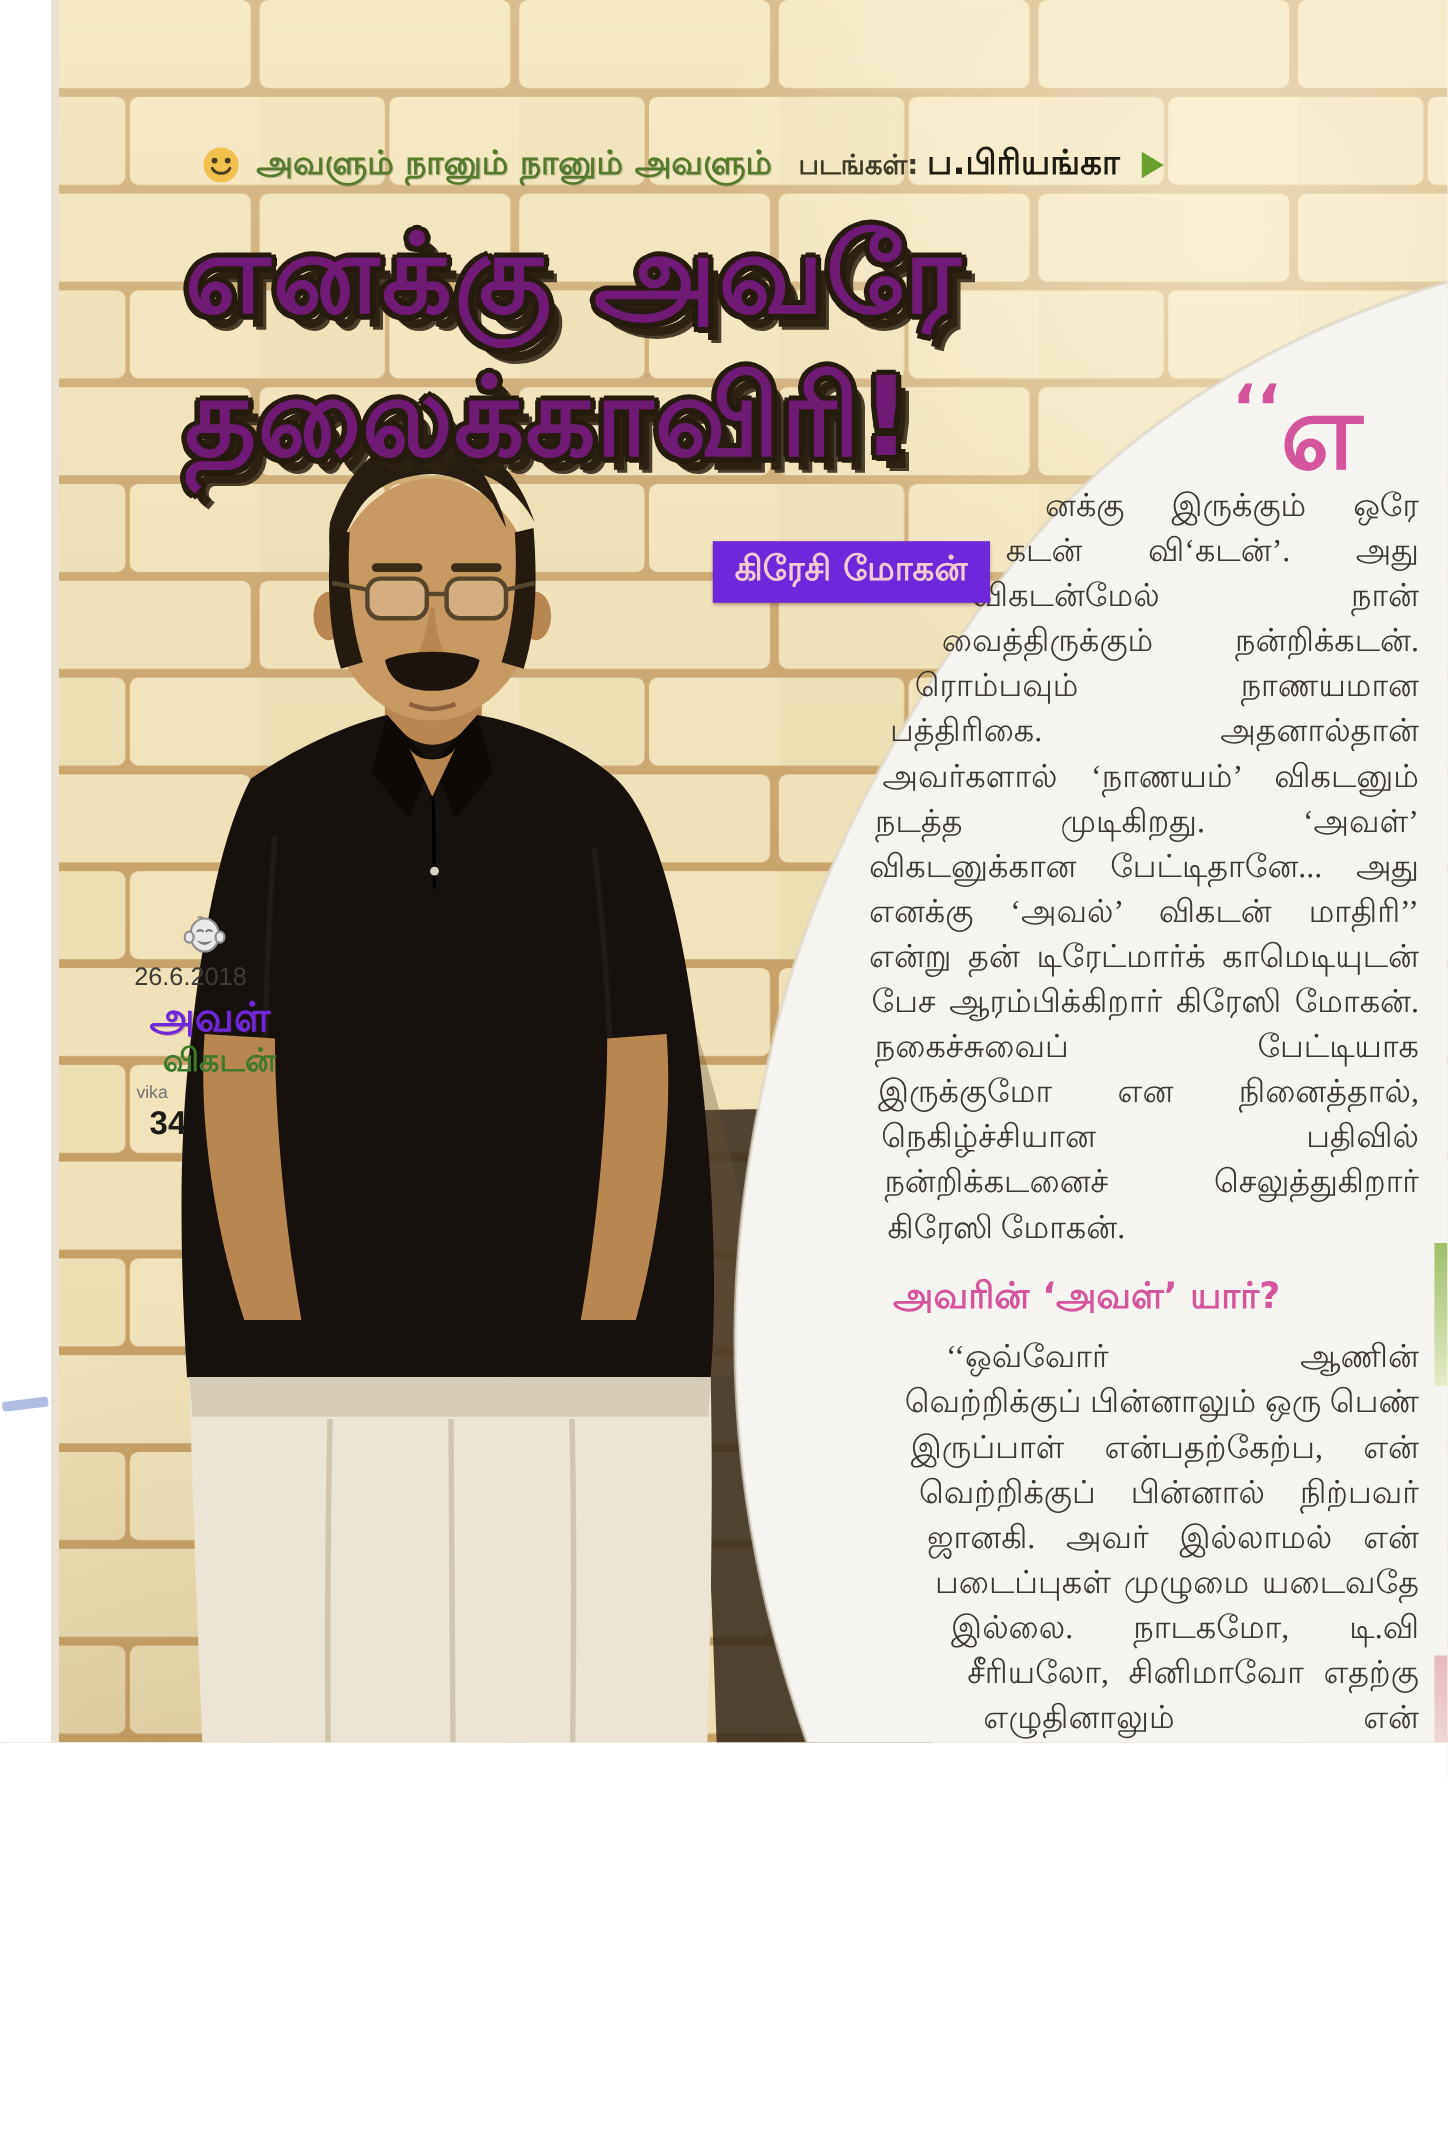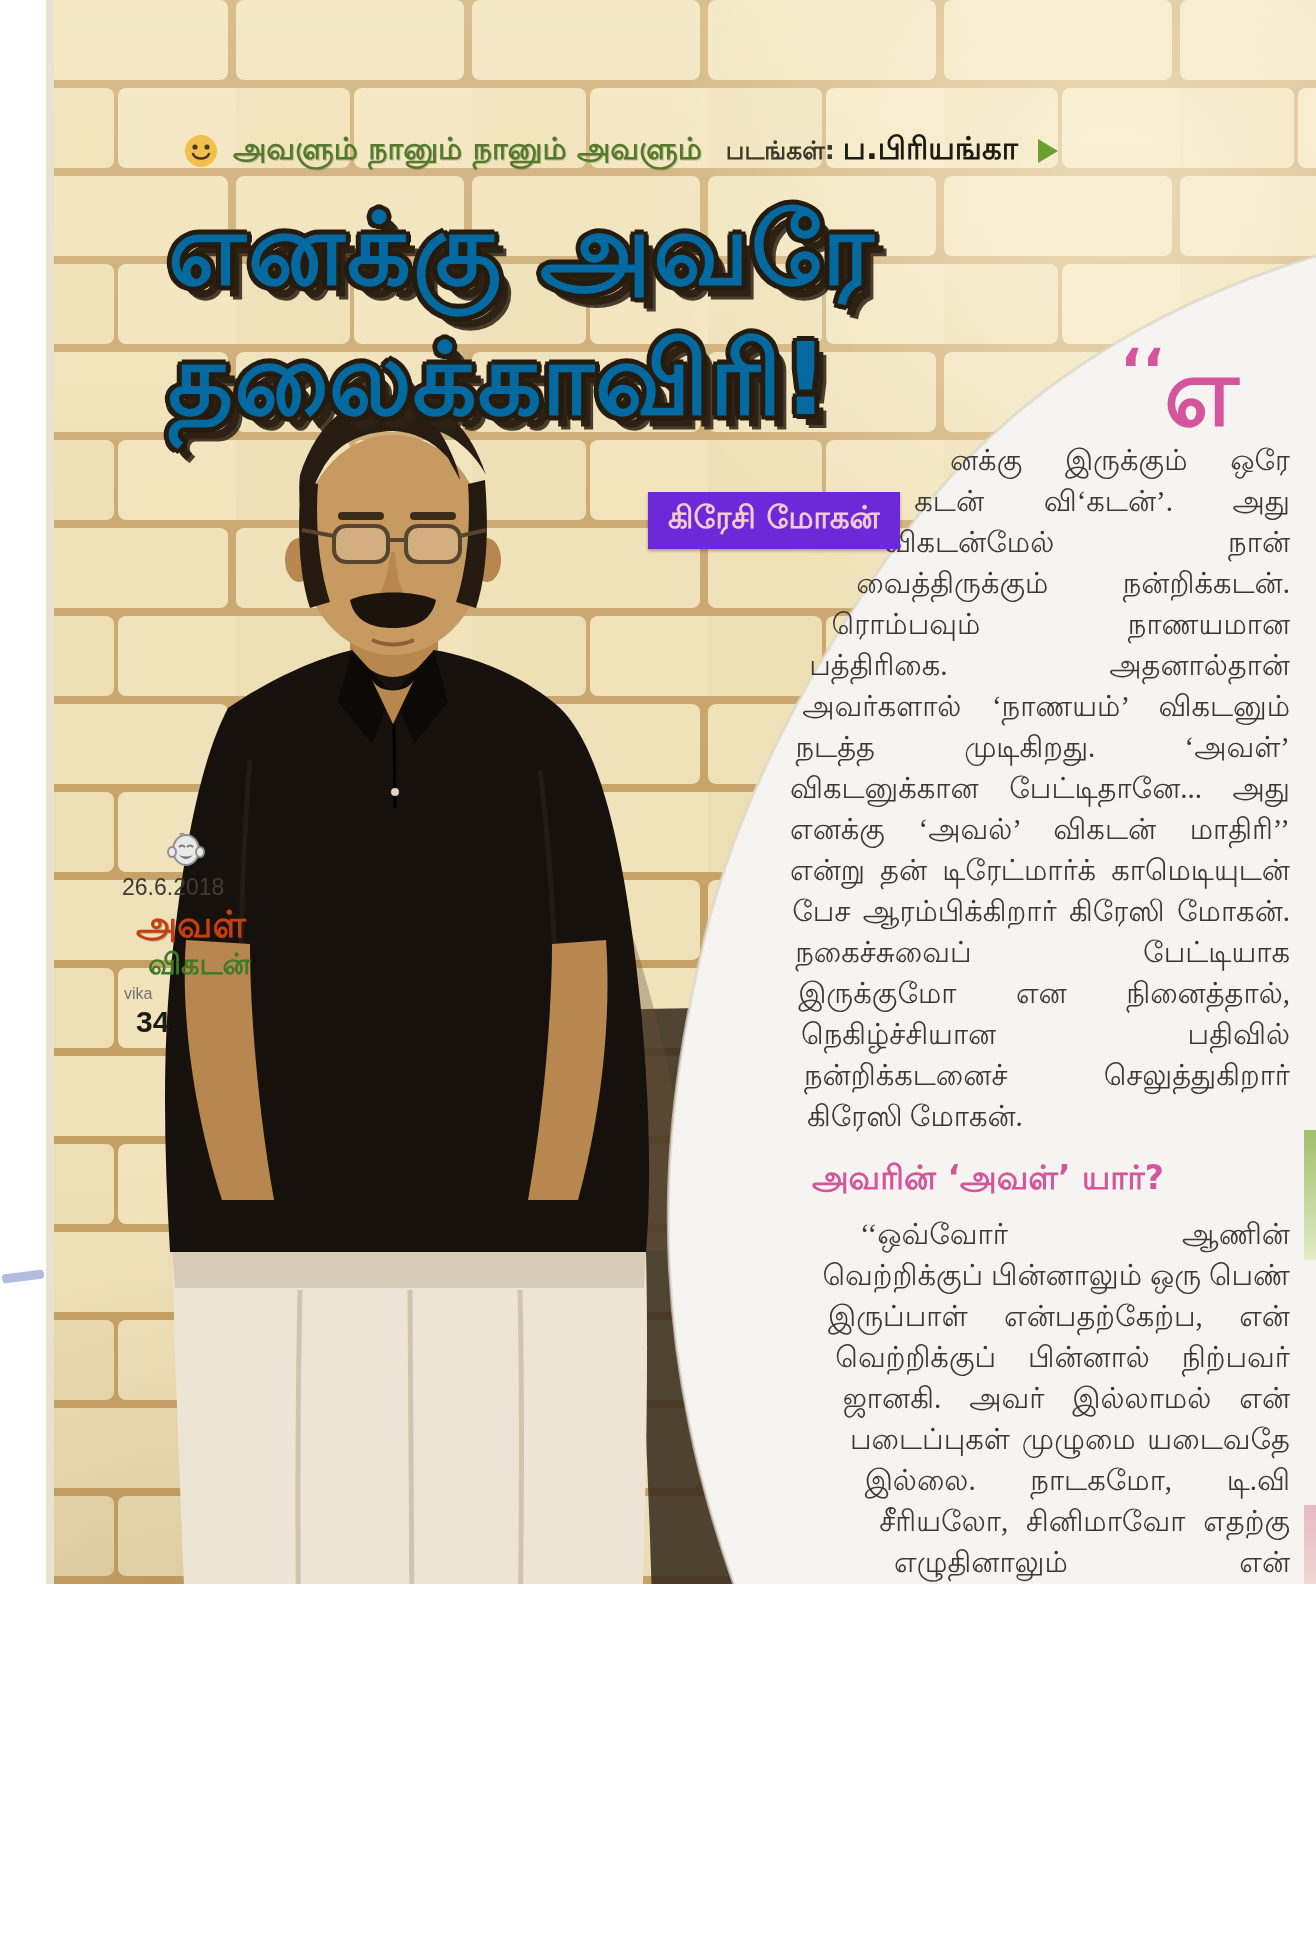--- a/index.html
+++ b/index.html
@@ -19,21 +19,21 @@
   .strip-title{font-family:"DejaVu Sans",sans-serif;font-weight:bold;font-size:30px;color:#567a2b;
     text-shadow:1px 1px 0 rgba(40,60,10,.25);}
   .credit{display:flex;align-items:baseline;gap:8px;margin-left:10px;}
   .credit-label{font-family:"DejaVu Sans",sans-serif;font-size:25px;color:#3c3a28;font-weight:bold;}
   .credit-name{font-family:"DejaVu Sans",sans-serif;font-size:31px;color:#1d1b12;font-weight:bold;}
   .play-arrow{width:0;height:0;border-left:20px solid #6aa02e;border-top:12px solid transparent;
     border-bottom:12px solid transparent;margin-left:6px;}
 
   
   .big-title{position:absolute;left:168px;top:186px;z-index:5;
-    font-family:"DejaVu Sans",sans-serif;font-weight:bold;color:#0369a1;line-height:1.28;
+    font-family:"DejaVu Sans",sans-serif;font-weight:bold;color:#701a75;line-height:1.28;
     text-shadow:
       -4px -3px 0 #251b0e, 4px -3px 0 #251b0e, -4px 4px 0 #251b0e, 4px 4px 0 #251b0e,
       0 -5px 0 #251b0e, 0 5px 0 #251b0e, -5px 0 0 #251b0e, 5px 0 0 #251b0e,
       9px 11px 0 #2c2113, 12px 14px 0 rgba(44,33,19,.85);}
   .big-title .t1{font-size:100px;letter-spacing:2px;}
   .big-title .t2{font-size:100px;letter-spacing:1px;margin-top:2px;}
 
   
   .byline-badge{position:absolute;left:648px;top:492px;z-index:5;background:#6d28d9;
     padding:7px 20px 9px 20px;box-shadow:0 2px 3px rgba(60,20,10,.35);}
@@ -53,21 +53,21 @@
   .para{margin:0 0 14px 0;}
   .para.indent{text-indent:42px;}
   .subheading{font-family:"DejaVu Sans",sans-serif;font-weight:bold;font-size:33px;color:#d4559b;
     margin:20px 0 16px 0;text-align:left;}
 
   
   .issue-block{position:absolute;left:122px;top:828px;z-index:5;width:130px;
     display:flex;flex-direction:column;align-items:flex-start;text-align:right;}
   .mascot{margin-left:44px;}
   .issue-date{font-family:"Liberation Sans",sans-serif;font-size:23px;color:#3f3c38;margin-top:4px;}
-  .logo-aval{font-family:"DejaVu Sans",sans-serif;font-weight:bold;font-size:37px;color:#c2410c;
+  .logo-aval{font-family:"DejaVu Sans",sans-serif;font-weight:bold;font-size:37px;color:#6d28d9;
     margin:2px 0 0 14px;text-shadow:1px 1px 0 rgba(120,20,80,.3);}
   .logo-vikatan{font-family:"DejaVu Sans",sans-serif;font-weight:bold;font-size:29px;color:#3f7a2a;margin:-4px 0 0 26px;}
   .logo-small{font-family:"Liberation Sans",sans-serif;font-size:16px;color:#737373;margin:0 0 0 2px;}
   .page-number{font-family:"Liberation Sans",sans-serif;font-weight:bold;font-size:30px;color:#1d1b16;margin:2px 0 0 14px;}
 
   
   .scan-left{position:absolute;left:0;top:0;width:58px;height:1944px;z-index:6;
     background:linear-gradient(90deg,#ffffff 0 46px,#e9e2d2 46px 54px,rgba(233,226,210,0) 54px);}
   .pen-mark{position:absolute;z-index:7;background:#6f86c8;opacity:.55;border-radius:3px;}
   .pen-mark.m1{left:2px;top:1272px;width:42px;height:9px;transform:rotate(-7deg);}

